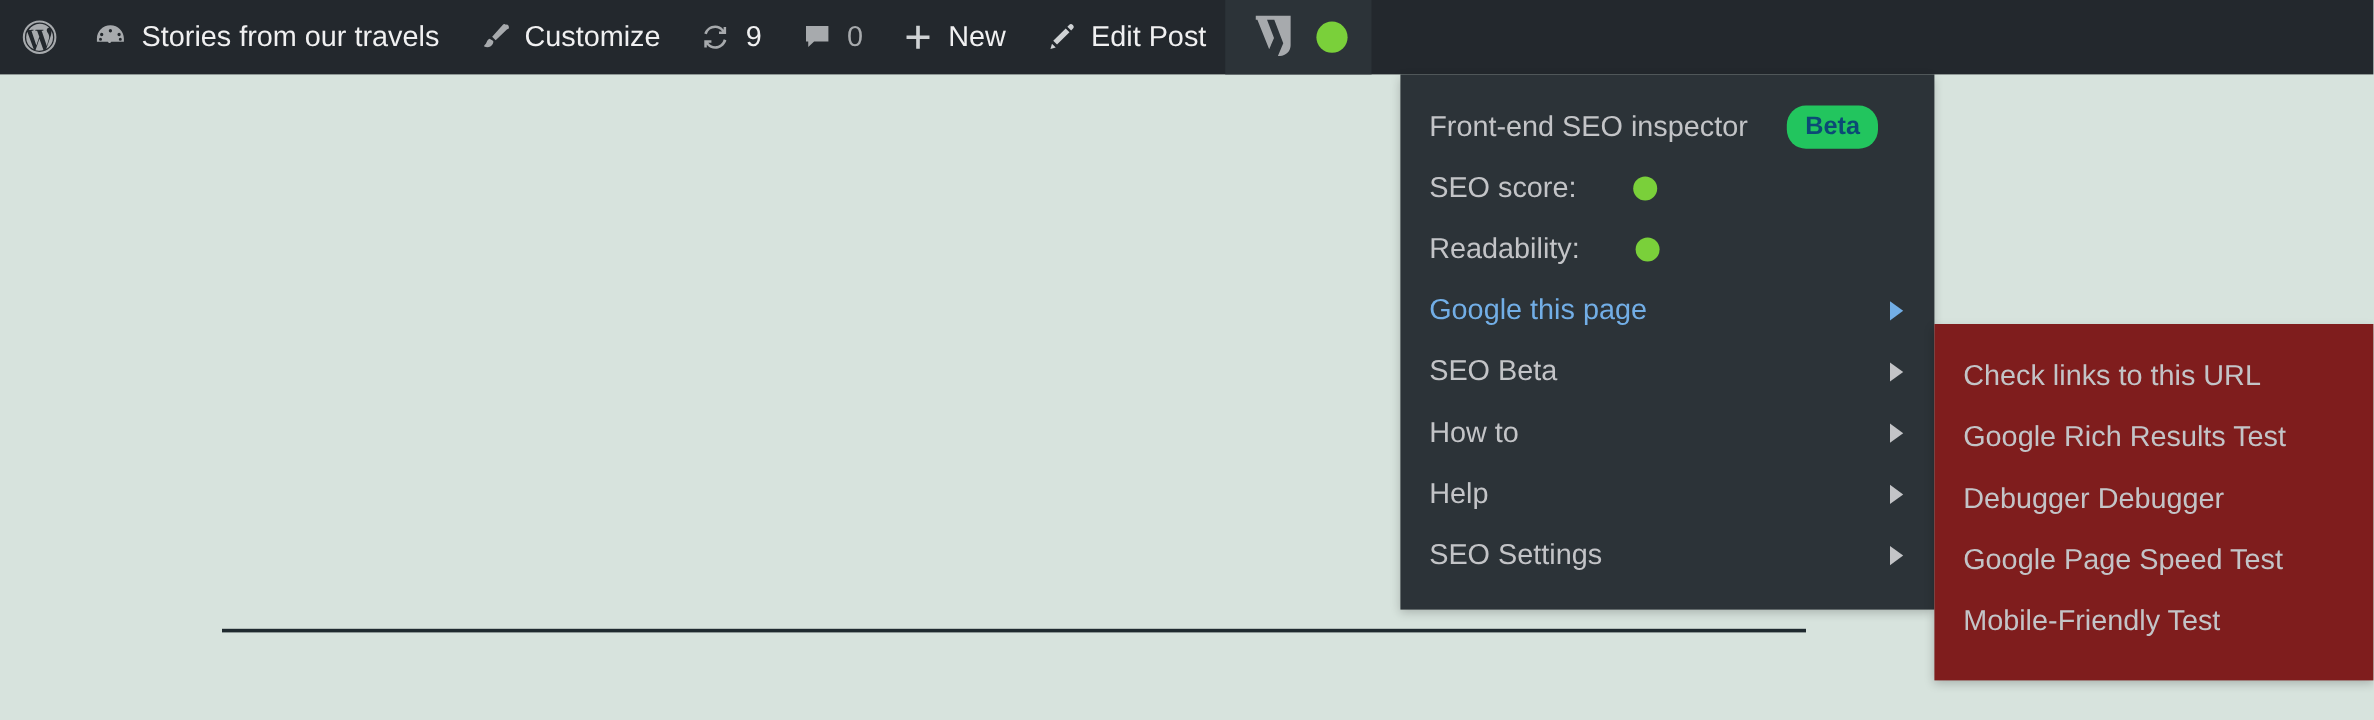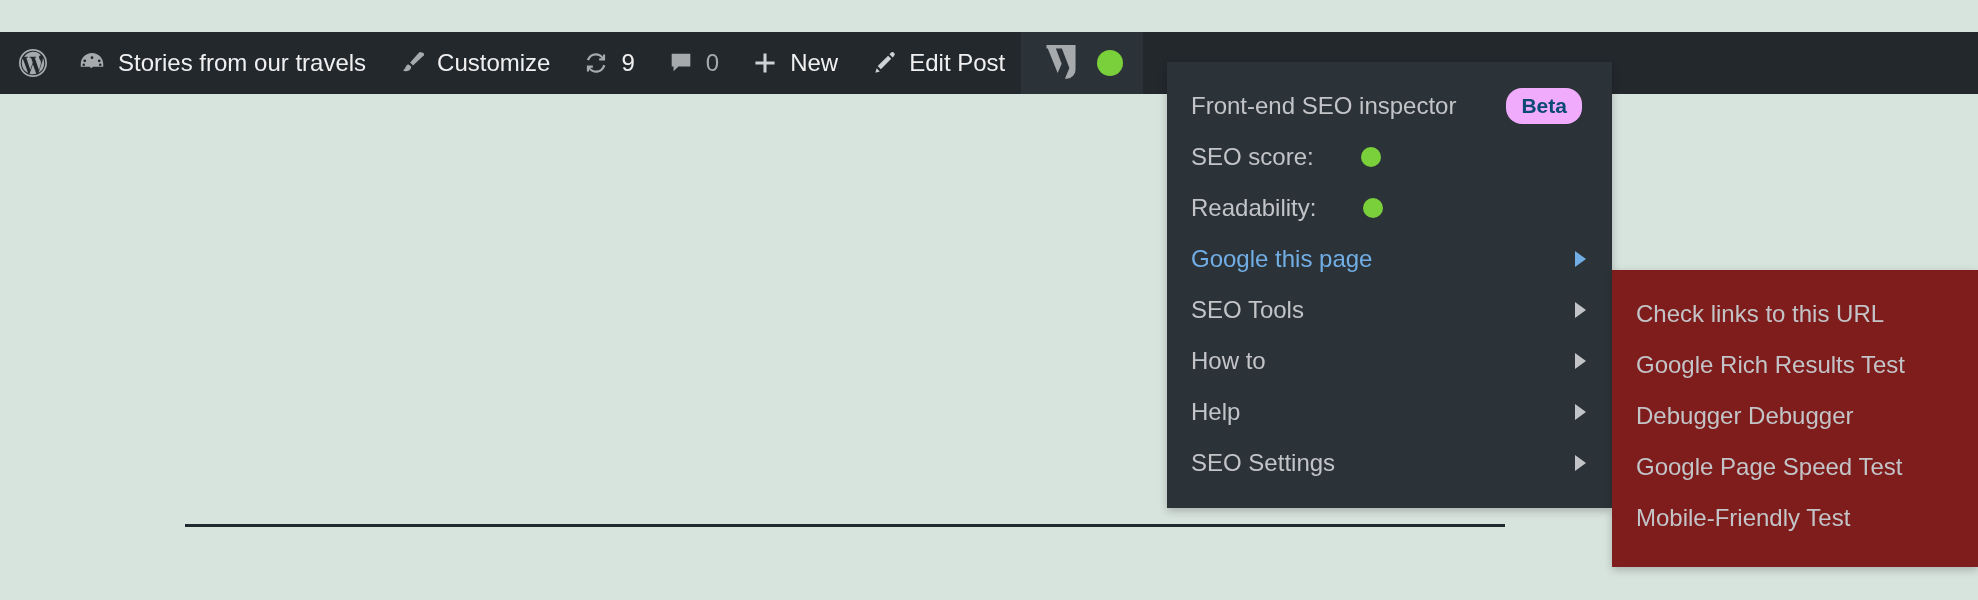--- a/index.html
+++ b/index.html
@@ -41,21 +41,20 @@
   #adminbar {
     position: absolute;
     top: 0;
     left: 0;
     width: 1978px;
     height: 62px;
     background: #23282d;
     display: flex;
     align-items: stretch;
     z-index: 50;
-    margin-top: 32px;
   }
 
   .ab-item {
     display: flex;
     align-items: center;
     gap: 11px;
     padding: 0 16px;
     height: 62px;
     color: #f0f0f1;
     font-size: 24px;
@@ -124,22 +123,21 @@
     gap: 33px;
   }
 
   .menu-row .label { display: inline-block; }
 
   .menu-row.is-active { color: #72aee6; }
 
   .menu-row .score-dot { margin-left: 14px; }
 
   .badge {
-    margin-left: 17px;
-    background: #f0abfc;
+    background: #22c55e;
     color: #0b4a75;
     font-size: 21px;
     font-weight: bold;
     border-radius: 16px;
     padding: 7px 15px 8px 15px;
     line-height: 1;
   }
 
   .arrow {
     position: absolute;
@@ -278,21 +276,21 @@
     <span class="label">Readability:</span>
     <span class="dot dot-sm score-dot" id="readability-dot" style="background: rgb(122, 208, 58);"></span>
   </div>
 
   <div class="menu-row is-active">
     <span class="label">Google this page</span>
     <span class="arrow"></span>
   </div>
 
   <div class="menu-row">
-    <span class="label">SEO Tools</span>
+    <span class="label">SEO Beta</span>
     <span class="arrow"></span>
   </div>
 
   <div class="menu-row">
     <span class="label">How to</span>
     <span class="arrow"></span>
   </div>
 
   <div class="menu-row">
     <span class="label">Help</span>

